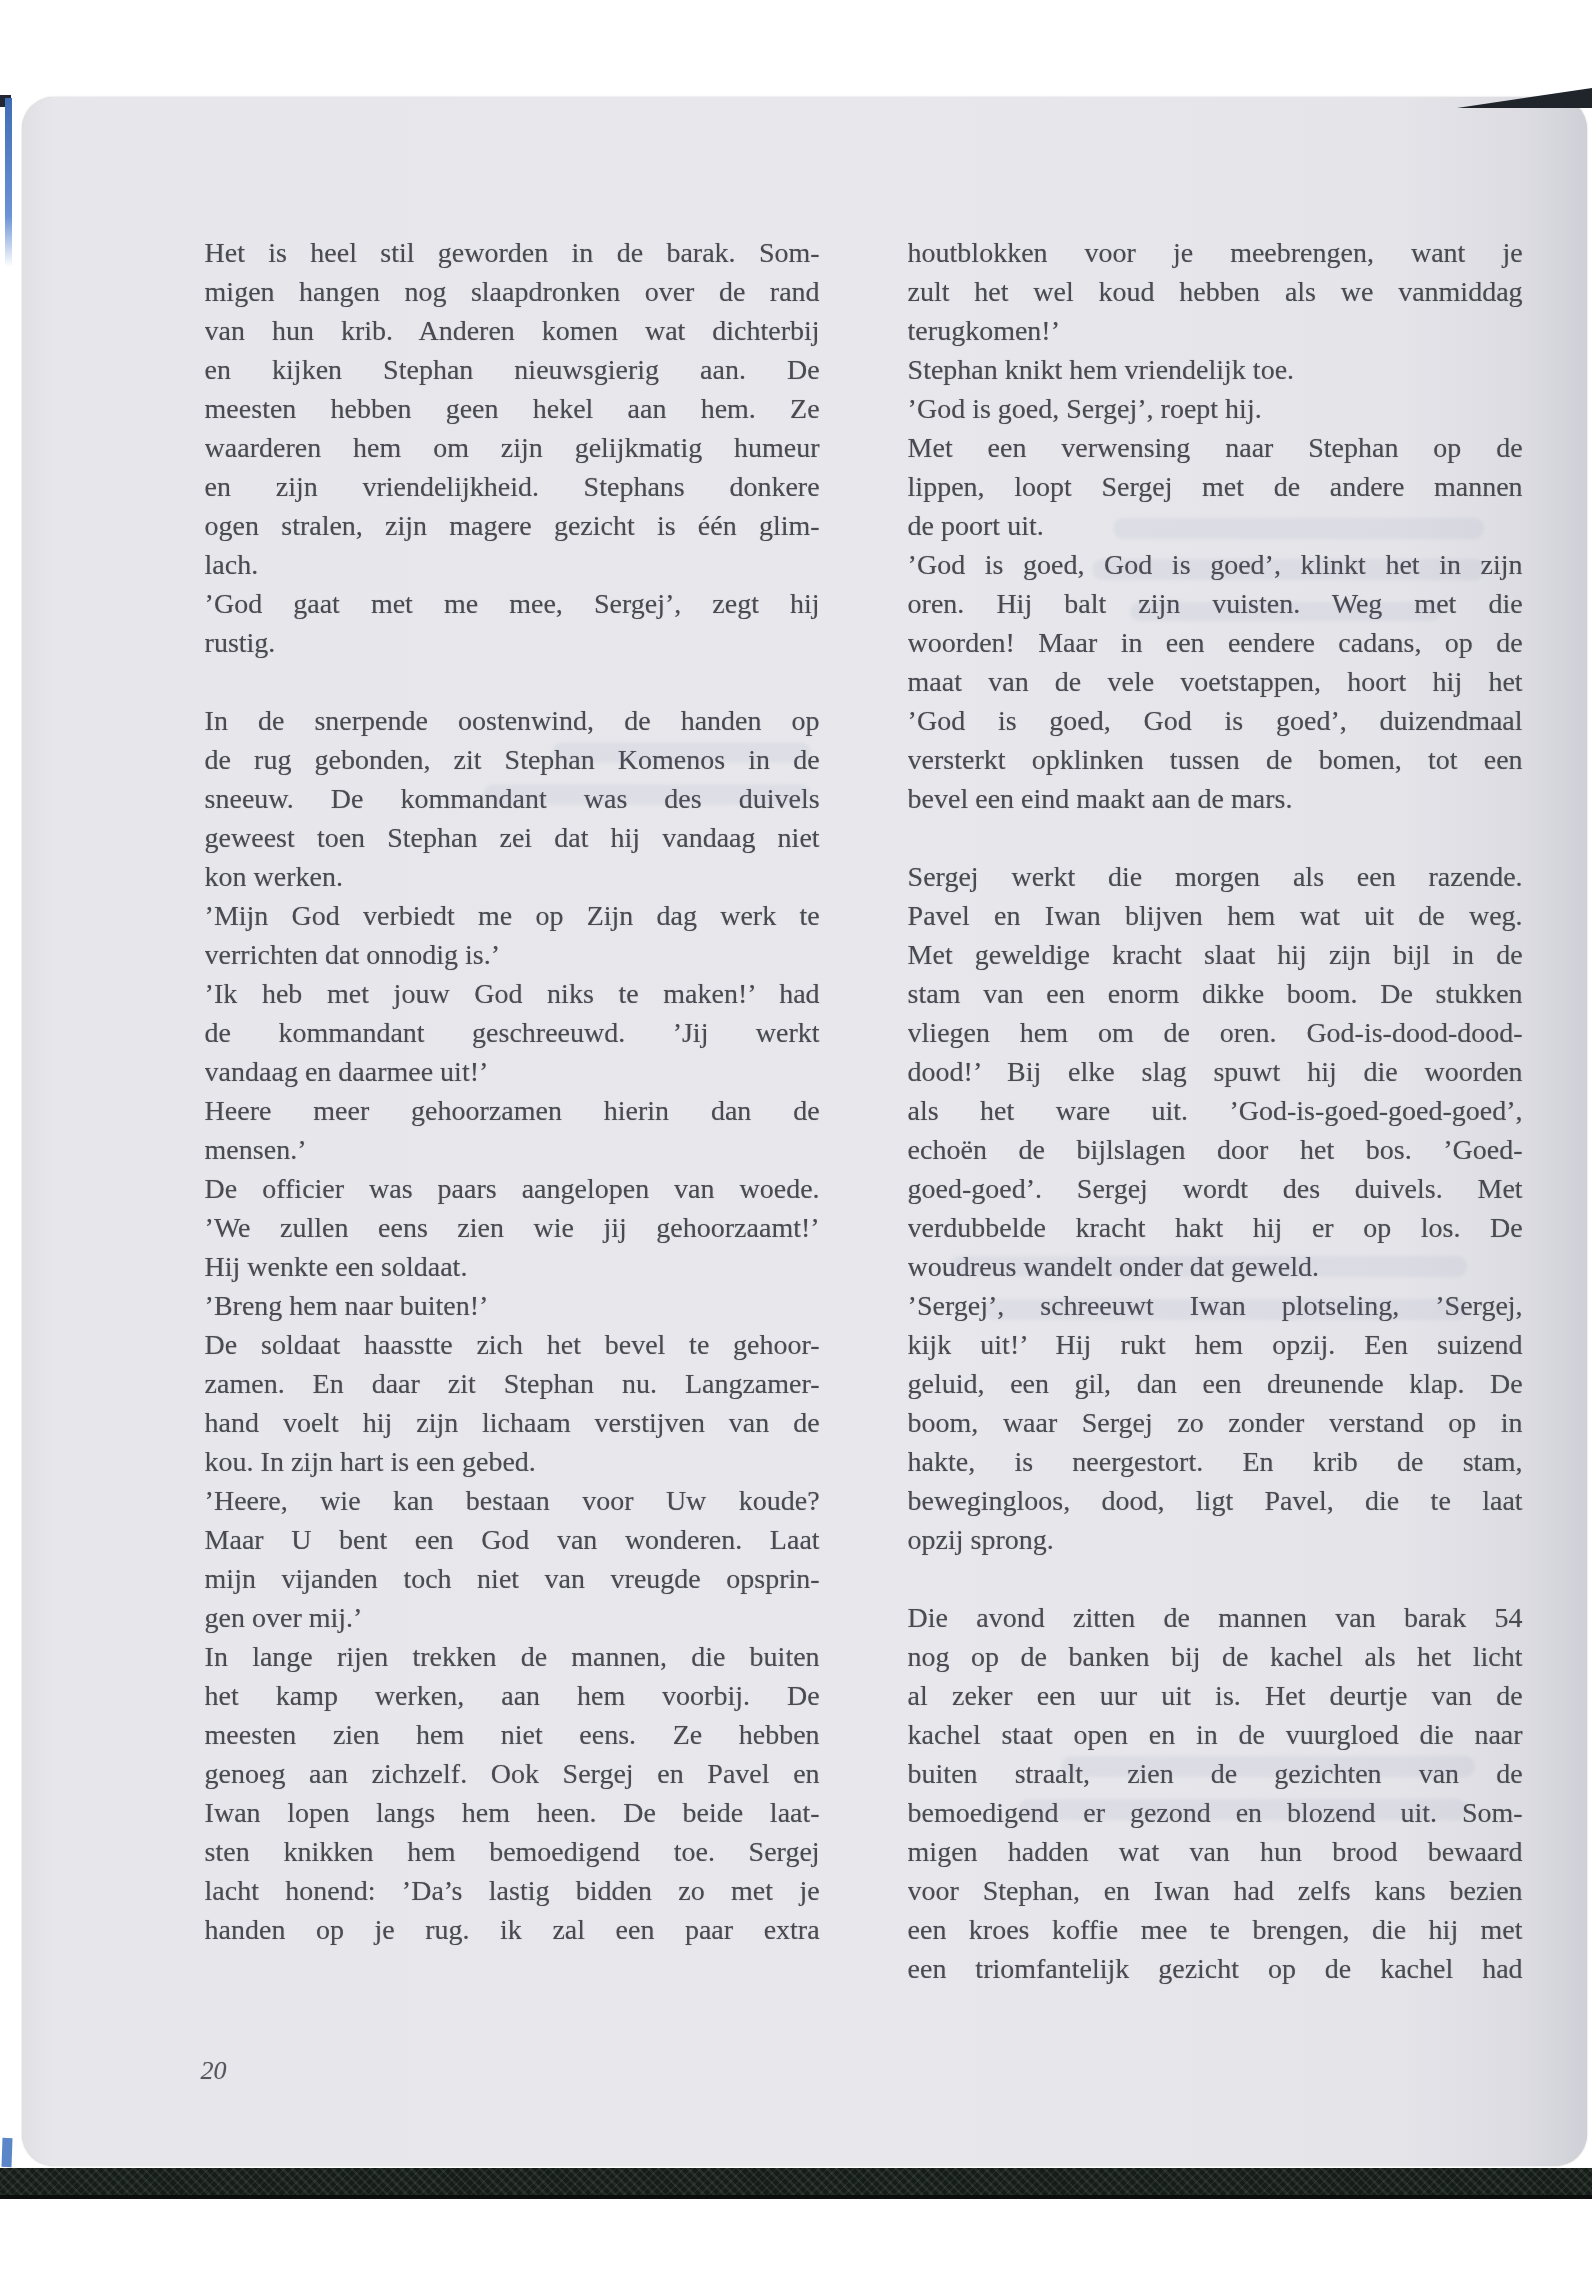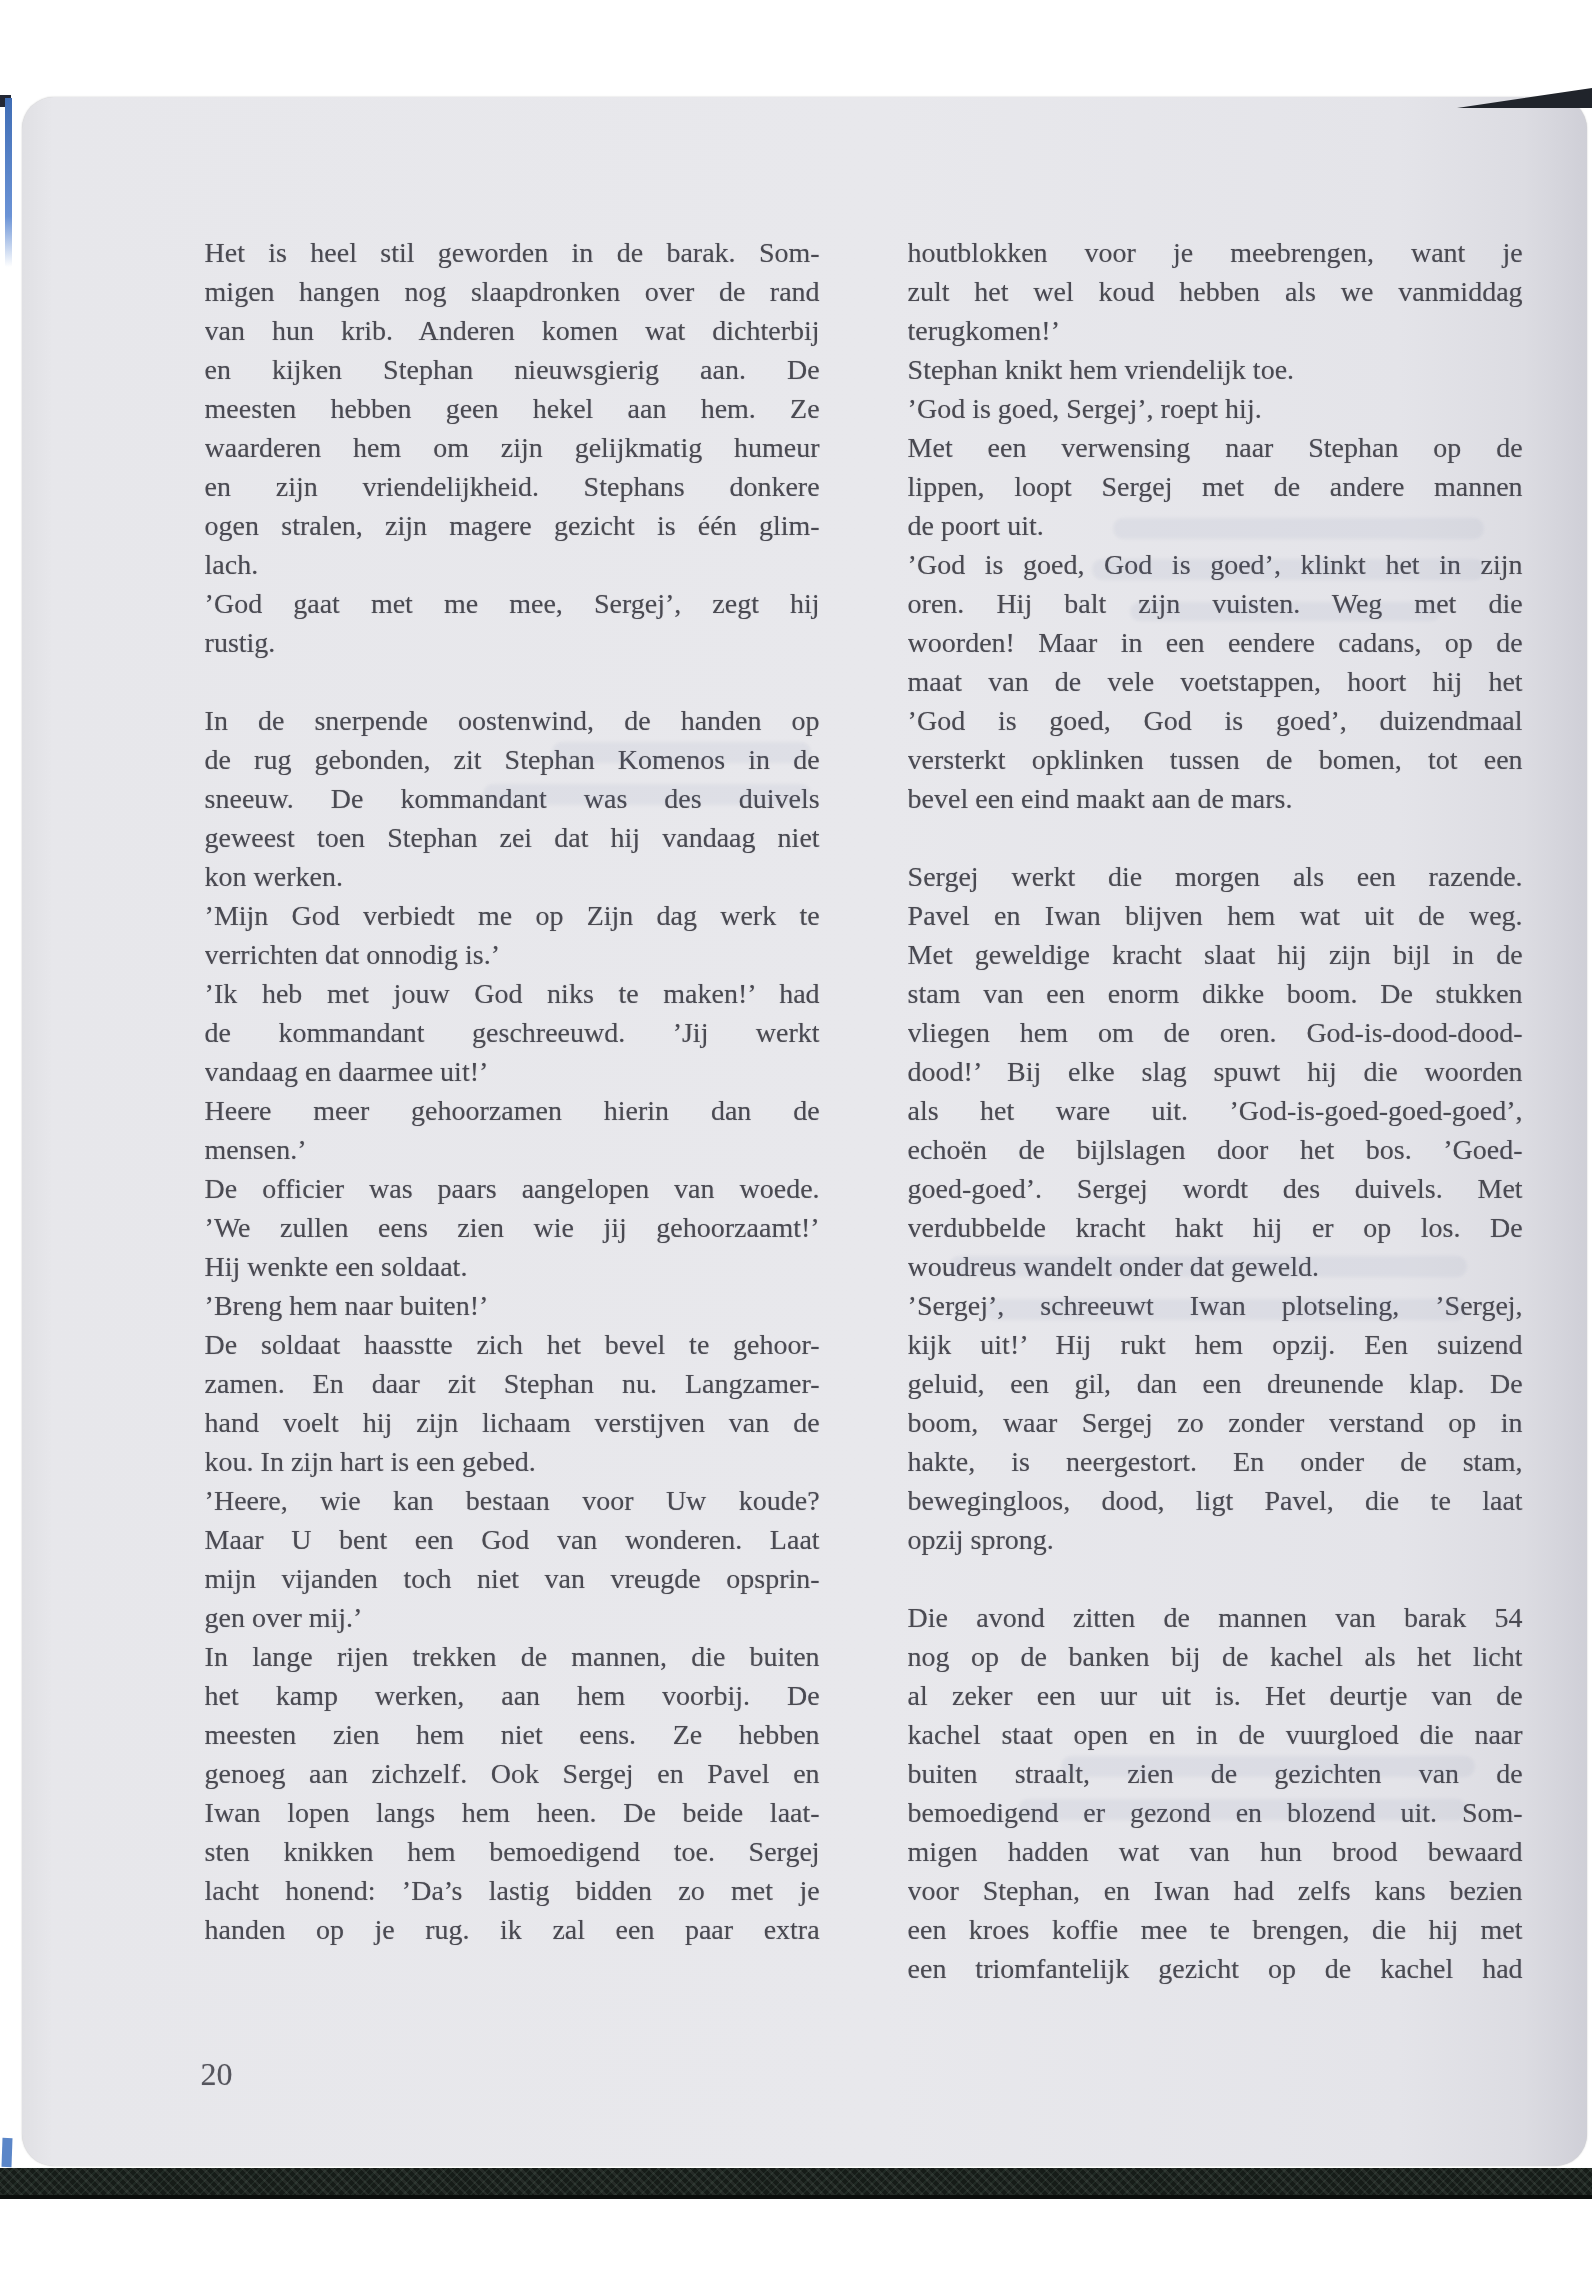--- a/index.html
+++ b/index.html
@@ -45,23 +45,24 @@
   }
   .line.spread{
     white-space:normal;
     text-align:justify;
     text-align-last:justify;
   }
   .line.gap{height:39px;}
   .page-number{
     position:absolute;
     left:179px; top:1959px;
-    font-size:32px;
+    font-size:26px;
     color:#55555d;
     text-shadow:0 0 0.9px rgba(85,85,93,0.4);
+    font-style:italic;
   }
   .spine-strip{
     position:absolute;
     left:5.2px; top:98px;
     width:7px; height:169px;
     background:linear-gradient(180deg,#3f6db5 0%, #6b93d6 70%, rgba(107,147,214,0) 100%);
     border-radius:0 0 2.6px 2.6px;
   }
   .spine-mark-top{
     position:absolute;
@@ -176,21 +177,21 @@
       <div class="line spread">dood!’ Bij elke slag spuwt hij die woorden</div>
       <div class="line spread">als het ware uit. ’God-is-goed-goed-goed’,</div>
       <div class="line spread">echoën de bijlslagen door het bos. ’Goed-</div>
       <div class="line spread">goed-goed’. Sergej wordt des duivels. Met</div>
       <div class="line spread">verdubbelde kracht hakt hij er op los. De</div>
       <div class="line">woudreus wandelt onder dat geweld.</div>
       <div class="line spread">’Sergej’, schreeuwt Iwan plotseling, ’Sergej,</div>
       <div class="line spread">kijk uit!’ Hij rukt hem opzij. Een suizend</div>
       <div class="line spread">geluid, een gil, dan een dreunende klap. De</div>
       <div class="line spread">boom, waar Sergej zo zonder verstand op in</div>
-      <div class="line spread">hakte, is neergestort. En onder de stam,</div>
+      <div class="line spread">hakte, is neergestort. En krib de stam,</div>
       <div class="line spread">bewegingloos, dood, ligt Pavel, die te laat</div>
       <div class="line">opzij sprong.</div>
       <div class="line gap"></div>
       <div class="line spread">Die avond zitten de mannen van barak 54</div>
       <div class="line spread">nog op de banken bij de kachel als het licht</div>
       <div class="line spread">al zeker een uur uit is. Het deurtje van de</div>
       <div class="line spread">kachel staat open en in de vuurgloed die naar</div>
       <div class="line spread">buiten straalt, zien de gezichten van de</div>
       <div class="line spread">bemoedigend er gezond en blozend uit. Som-</div>
       <div class="line spread">migen hadden wat van hun brood bewaard</div>

